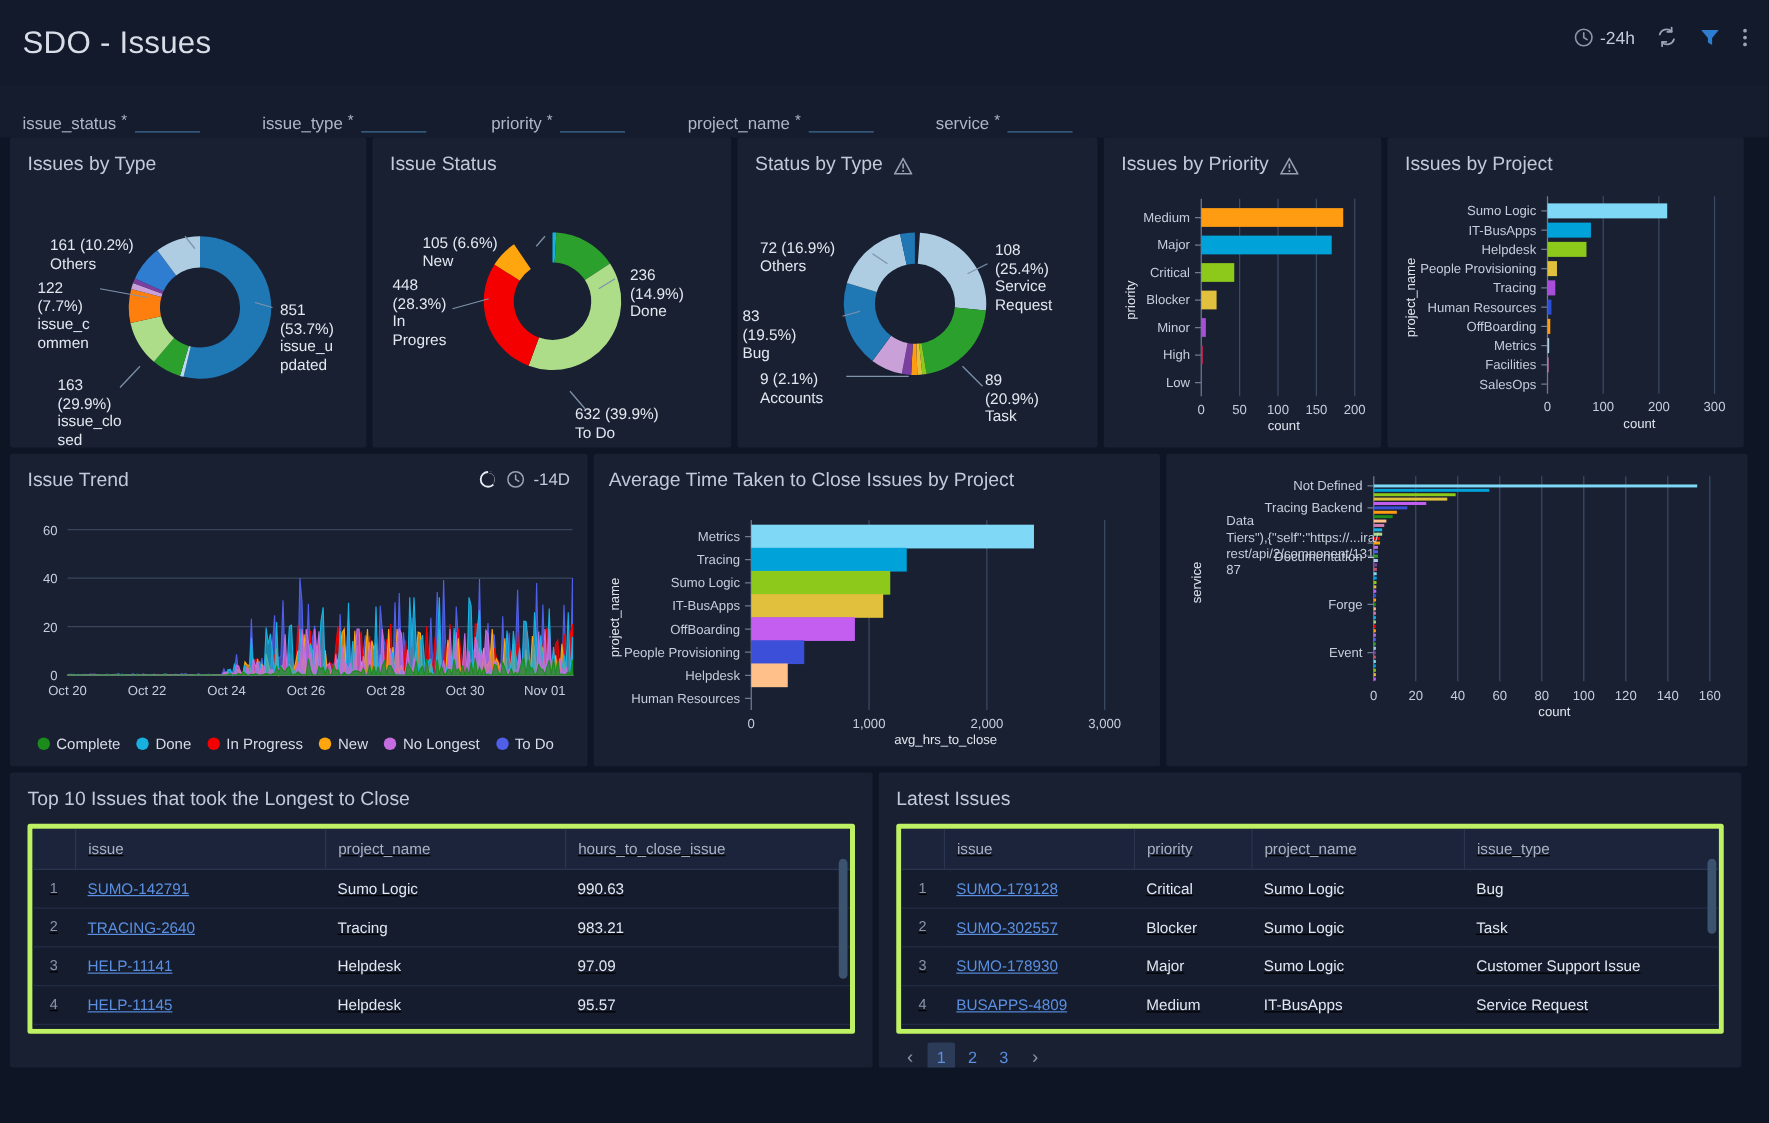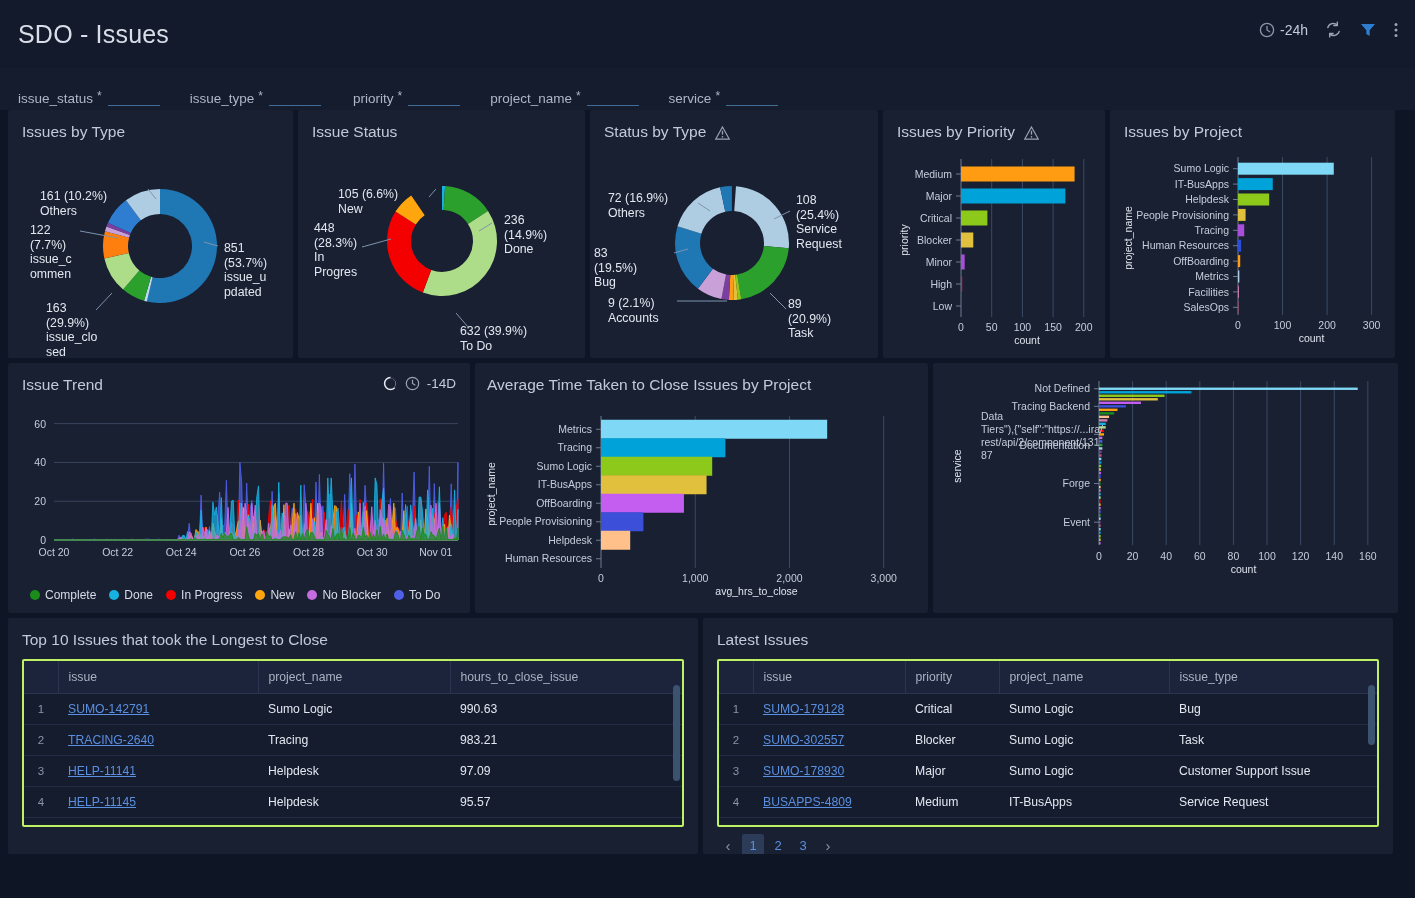--- a/index.html
+++ b/index.html
@@ -18,21 +18,21 @@
   }
   #page-title { font-size: 25px; color: #d8dde8; font-weight: 400; letter-spacing: .2px; }
   #header-actions { position: absolute; right: 16px; top: 20px; display: flex; align-items: center; gap: 16px; }
   .hdr-btn { display: flex; align-items: center; gap: 5px; cursor: pointer; text-align: center; }
   .hdr-label { font-size: 14px; color: #c3cbd9; }
   .ico { display: inline-block; line-height: 0; }
 
   
   #filter-bar {
     height: 42px; background: #141c2e;
-    display: flex; align-items: flex-end; gap: 8px;
+    display: flex; align-items: flex-end; gap: 28px;
     padding: 0 14px 4px 14px;
   }
   .filter { display: flex; align-items: flex-end; height: 30px; }
   .filter-label { font-size: 13.5px; color: #aeb7c6; white-space: nowrap; }
   .filter-star { font-size: 12px; color: #aeb7c6; margin-left: 4px; position: relative; top: -3px; }
   .filter-input {
     width: 52px; height: 18px; border: none; border-bottom: 1px solid #3f6d96;
     background: transparent; margin-left: 6px; outline: none;
     color: #d8dde8; font-size: 12px; font-family: "Liberation Sans", sans-serif;
   }
@@ -72,22 +72,22 @@
   .tickmark { stroke: #6e7b92; stroke-width: 1; }
 
   
   .trend-wrap { position: relative; width: 100%; height: calc(100% - 34px); }
   .legend-row { position: absolute; left: 22px; bottom: 8px; display: flex; gap: 13px; align-items: center; }
   .legend-item { display: flex; align-items: center; gap: 5px; cursor: pointer; }
   .legend-dot { width: 10px; height: 10px; border-radius: 50%; }
   .legend-txt { font-size: 12px; color: #d6dbe6; }
 
   
-  .tbl-outer { margin: 10px 14px 0 14px; border: 2px solid #bef264; border-radius: 2px;
-               position: relative; overflow: hidden; }
+  .tbl-outer { margin: 10px 14px 0 14px; border: 4px solid #bef264; border-radius: 2px;
+               position: relative; overflow: hidden; text-decoration: underline; }
   table { border-collapse: collapse; width: 100%; table-layout: fixed; }
   th {
     background: #1b243a; color: #a9b2c2; font-size: 12.2px; font-weight: 400;
     text-align: left; padding: 9px 10px; border-right: 1px solid #2a3550;
     border-bottom: 1px solid #2a3550;
   }
   th:last-child { border-right: none; }
   td {
     color: #e2e7f0; font-size: 12.2px; padding: 8px 10px;
     border-bottom: 1px solid #222c45; background: #141c2e;
@@ -437,21 +437,21 @@
             <div class="legend-item">
               <span class="legend-dot" style="background: rgb(244, 0, 0);"></span>
               <span class="legend-txt">In Progress</span>
             </div>
             <div class="legend-item">
               <span class="legend-dot" style="background: rgb(255, 166, 14);"></span>
               <span class="legend-txt">New</span>
             </div>
             <div class="legend-item">
               <span class="legend-dot" style="background: rgb(196, 108, 224);"></span>
-              <span class="legend-txt">No Blocker</span>
+              <span class="legend-txt">No Longest</span>
             </div>
             <div class="legend-item">
               <span class="legend-dot" style="background: rgb(79, 95, 232);"></span>
               <span class="legend-txt">To Do</span>
             </div>
           </div>
       </div>
     </div>
 
     <div class="panel" style="width:453px;height:250px">

